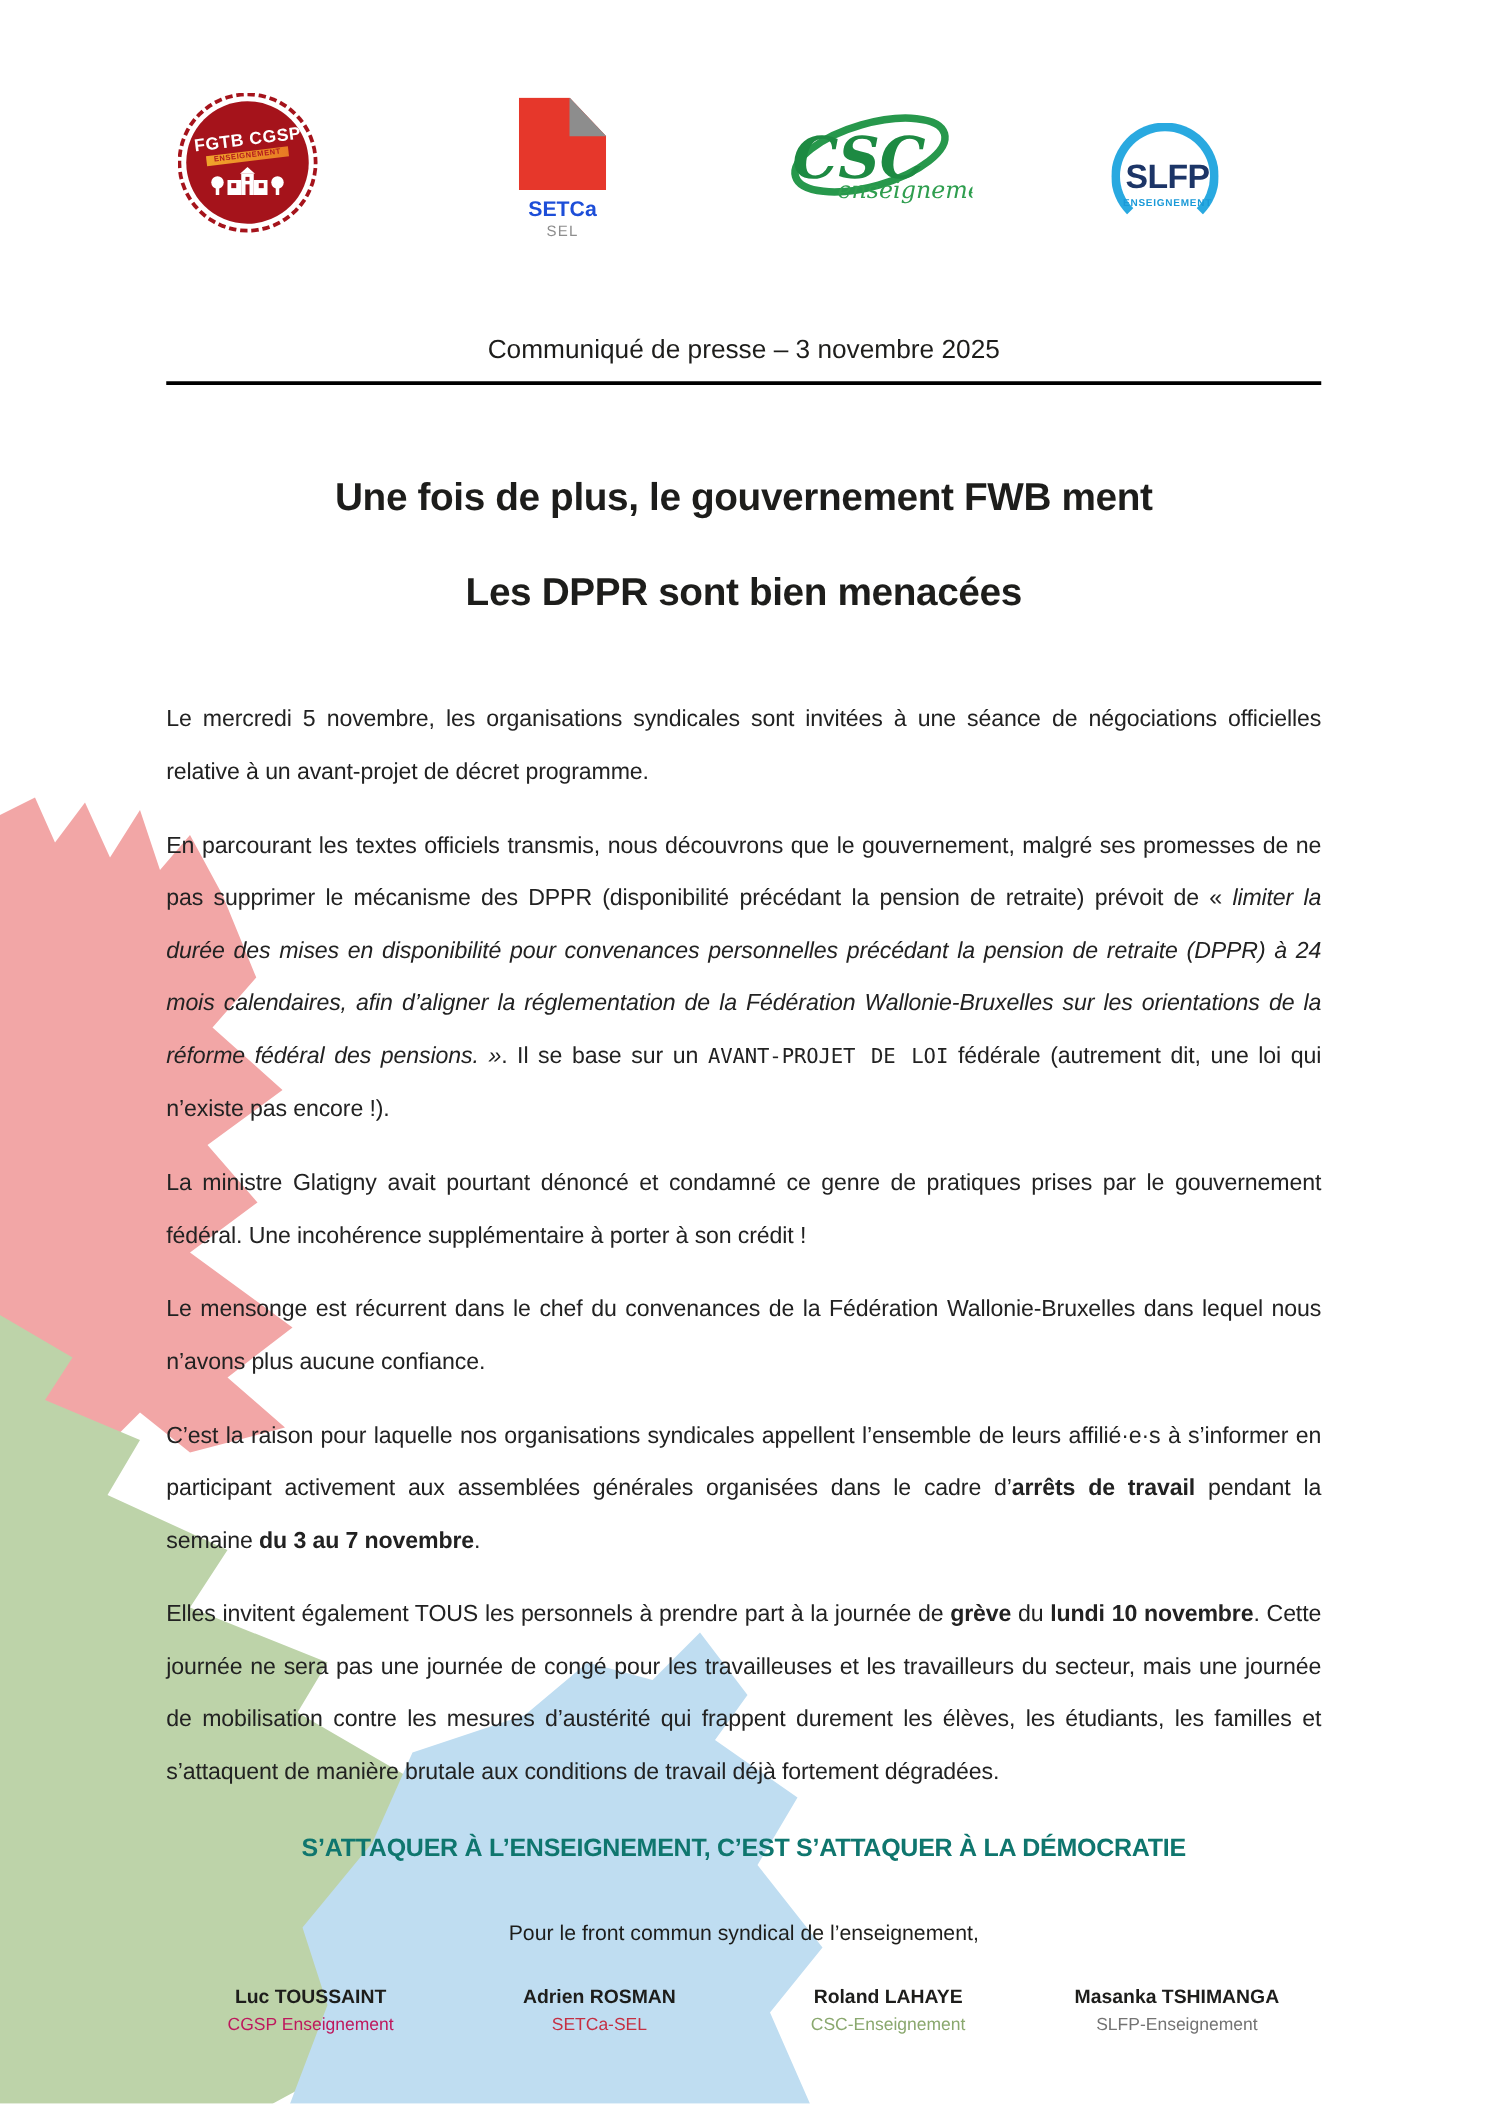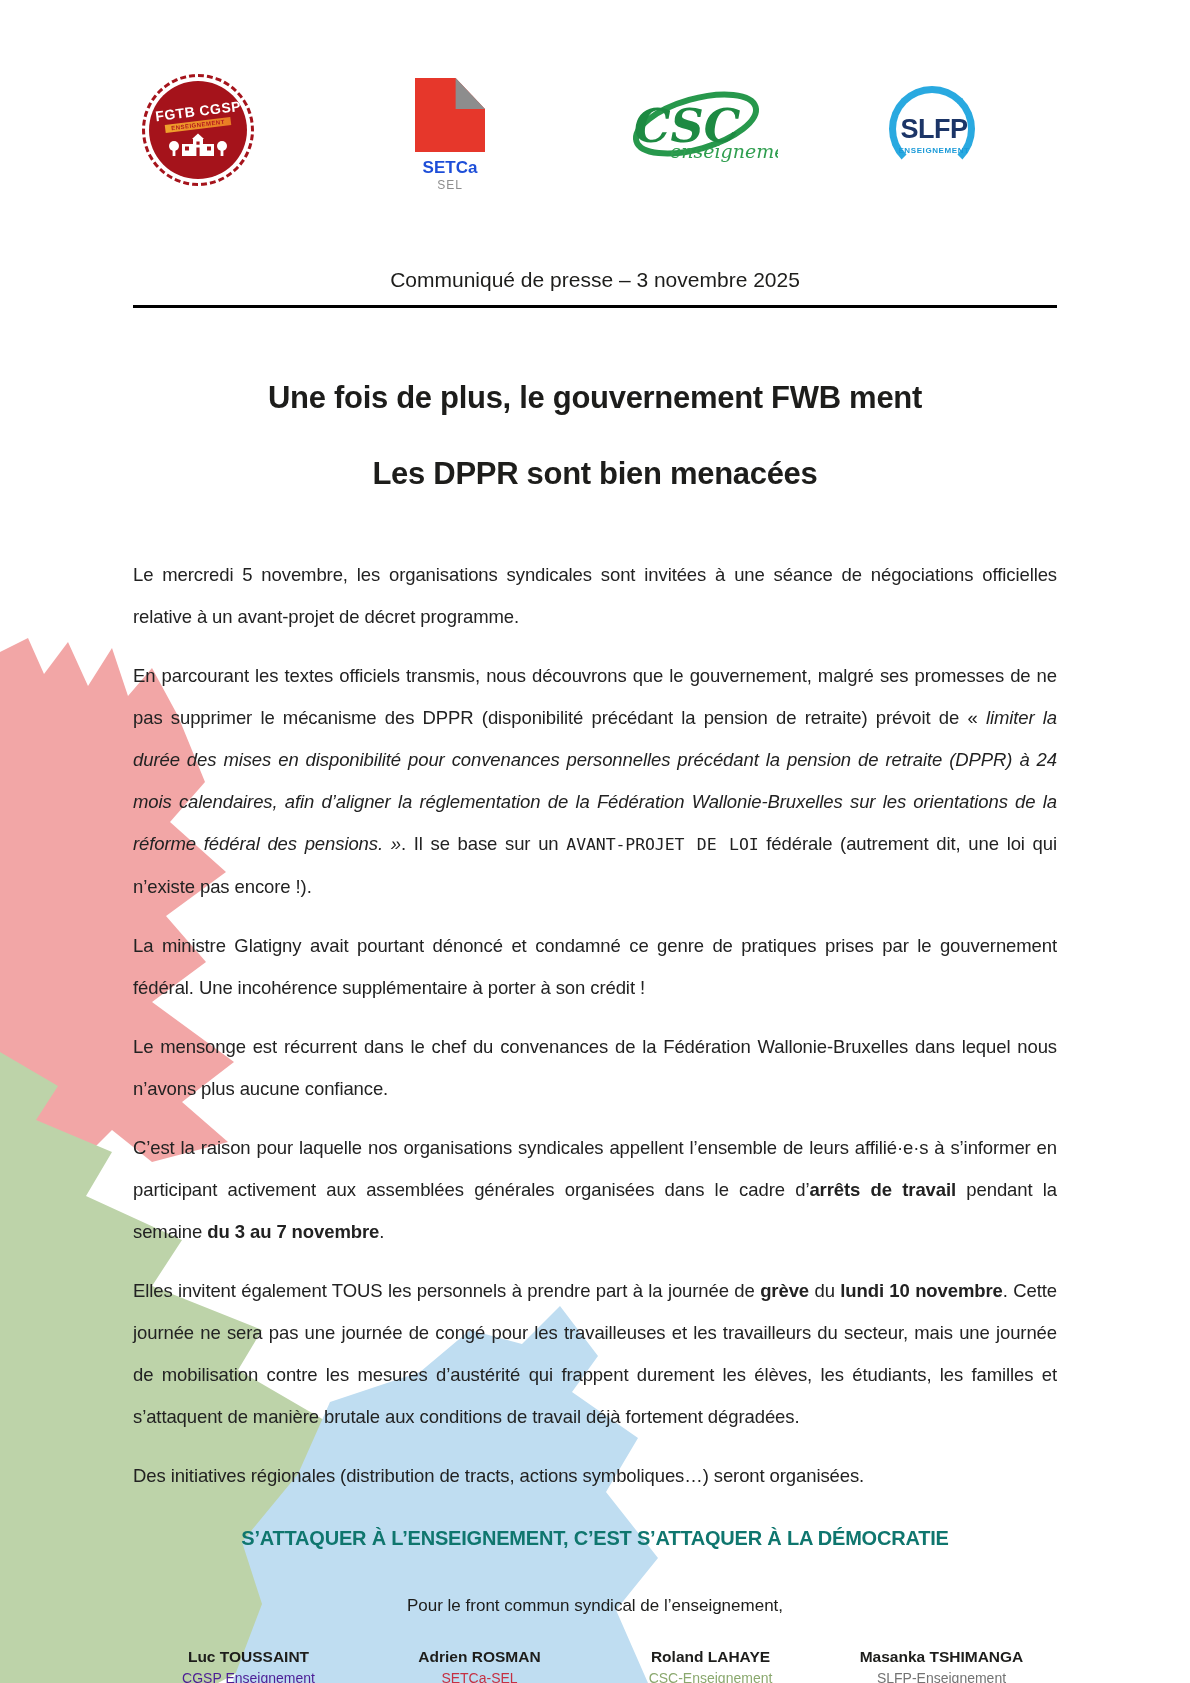--- a/index.html
+++ b/index.html
@@ -31,21 +31,21 @@
     clip-path:polygon(0 0,58% 0,100% 42%,100% 100%,0 100%);}
   .setca-gray{position:absolute;inset:0;background:#8d8d8d;
     clip-path:polygon(58% 0,100% 42%,58% 42%);}
   .setca-name{margin-top:6px;font-size:17px;font-weight:bold;color:#1d4ed8;}
   .setca-sub{font-size:12px;color:#8d8d8d;letter-spacing:1px;}
 
   
   .logo-csc{position:absolute;left:618px;top:16px;}
 
   
-  .logo-slfp{position:absolute;left:884px;top:16px;width:100px;height:92px;}
+  .logo-slfp{position:absolute;left:884px;top:28px;width:100px;height:92px;}
   .slfp-arc{position:absolute;left:5px;top:0;width:86px;height:86px;border-radius:50%;
     border:7px solid #29a9e0;border-bottom-color:transparent;box-sizing:border-box;}
   .slfp-name{position:absolute;left:0;top:28px;width:100px;text-align:center;
     font-size:27px;font-weight:bold;color:#1c3567;letter-spacing:-.5px;}
   .slfp-sub{position:absolute;left:0;top:60px;width:100px;text-align:center;
     font-size:8px;font-weight:bold;color:#1a9ad8;letter-spacing:.6px;}
 
   
   .kicker{margin:0;padding-top:268px;text-align:center;font-size:21px;color:#1d1d1b;}
   .rule{height:3px;background:#000;margin-top:13px;}
@@ -145,30 +145,29 @@
       <p><span>En parcourant les textes officiels transmis, nous découvrons que le gouvernement, malgré ses promesses de ne pas supprimer le mécanisme des DPPR (disponibilité précédant la pension de retraite) prévoit de « </span><span class="seg-italic">limiter la durée des mises en disponibilité pour convenances personnelles précédant la pension de retraite (DPPR) à 24 mois calendaires, afin d’aligner la réglementation de la Fédération Wallonie-Bruxelles sur les orientations de la réforme fédéral des pensions. »</span><span>. Il se base sur un </span><span class="seg-mono">AVANT-PROJET DE LOI</span><span> fédérale (autrement dit, une loi qui n’existe pas encore !).</span></p>
 
       <p>La ministre Glatigny avait pourtant dénoncé et condamné ce genre de pratiques prises par le gouvernement fédéral. Une incohérence supplémentaire à porter à son crédit !</p>
 
       <p>Le mensonge est récurrent dans le chef du convenances de la Fédération Wallonie-Bruxelles dans lequel nous n’avons plus aucune confiance.</p>
 
       <p><span>C’est la raison pour laquelle nos organisations syndicales appellent l’ensemble de leurs affilié·e·s à s’informer en participant activement aux assemblées générales organisées dans le cadre d’</span><span class="seg-bold">arrêts de travail</span><span> pendant la semaine </span><span class="seg-bold">du 3 au 7 novembre</span><span>.</span></p>
 
       <p><span>Elles invitent également TOUS les personnels à prendre part à la journée de </span><span class="seg-bold">grève</span><span> du </span><span class="seg-bold">lundi 10 novembre</span><span>. Cette journée ne sera pas une journée de congé pour les travailleuses et les travailleurs du secteur, mais une journée de mobilisation contre les mesures d’austérité qui frappent durement les élèves, les étudiants, les familles et s’attaquent de manière brutale aux conditions de travail déjà fortement dégradées.</span></p>
 
-      <p>Des initiatives régionales (distribution de tracts, actions symboliques…) seront organisées.</p>
     </div>
 
     <p class="slogan">S’ATTAQUER À L’ENSEIGNEMENT, C’EST S’ATTAQUER À LA DÉMOCRATIE</p>
     <p class="closing">Pour le front commun syndical de l’enseignement,</p>
 
     <div class="signatures">
       <div class="sig">
         <div class="sig-name">Luc TOUSSAINT</div>
-        <div class="sig-org" style="color: #4c1d95;">CGSP Enseignement</div>
+        <div class="sig-org" style="color: #be185d;">CGSP Enseignement</div>
       </div>
       <div class="sig">
         <div class="sig-name">Adrien ROSMAN</div>
         <div class="sig-org" style="color: rgb(197, 47, 66);">SETCa-SEL</div>
       </div>
       <div class="sig">
         <div class="sig-name">Roland LAHAYE</div>
         <div class="sig-org" style="color: rgb(138, 168, 110);">CSC-Enseignement</div>
       </div>
       <div class="sig">

